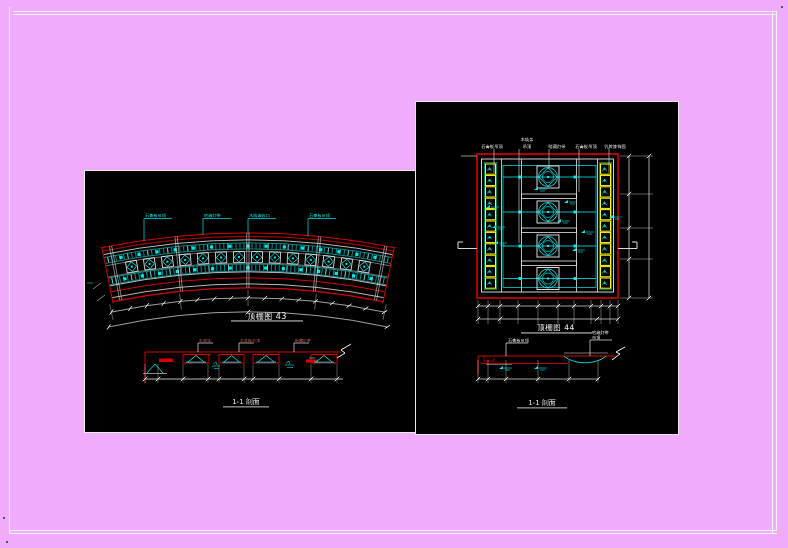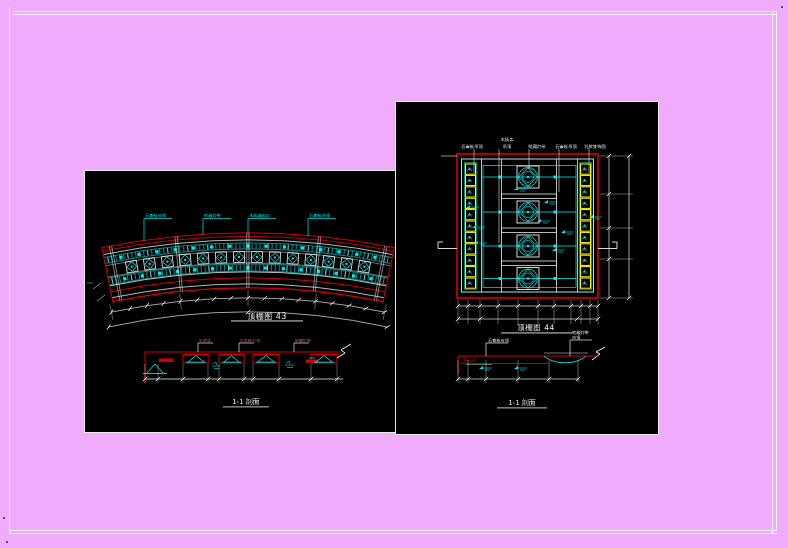--- a/index.html
+++ b/index.html
@@ -434,21 +434,21 @@
           <text x="114" y="170.5">乳胶漆</text>
           <text x="155" y="170.5">石膏板吊顶</text>
           <text x="210" y="170.5">暗藏灯带</text>
         </g>
         <text x="161" y="233" text-anchor="middle" font-size="7" fill="#f0f0f0">1-1 剖面</text>
         <rect x="138" y="235.5" width="46" height="0.8" fill="#f0f0f0"></rect>
       </g>
     </svg>
   </div>
 
-  <div class="viewport" style="left:395px;top:101px;width:262px;height:332px">
+  <div class="viewport" style="left:415px;top:101px;width:262px;height:332px">
     <svg id="svg-right" width="262" height="332" viewBox="0 0 262 332">
       <defs>
         <g id="cm">
           <path d="M0,0 l4,-3 l0,3 z" fill="#00eaea"></path>
           <path d="M5,-1 h8 M6,1 h5" stroke="#00eaea" stroke-width="0.6" fill="none"></path>
         </g>
       </defs>
 
       <rect x="61" y="52" width="141" height="144" fill="none" stroke="#d40000" stroke-width="1.6"></rect>
       <rect x="65.5" y="57" width="132" height="133" fill="none" stroke="#e8e8e8" stroke-width="0.9"></rect>

